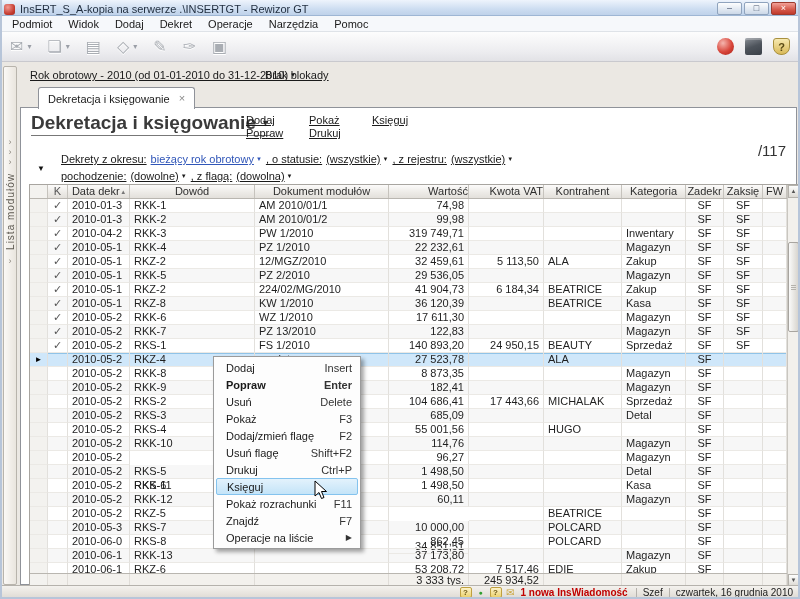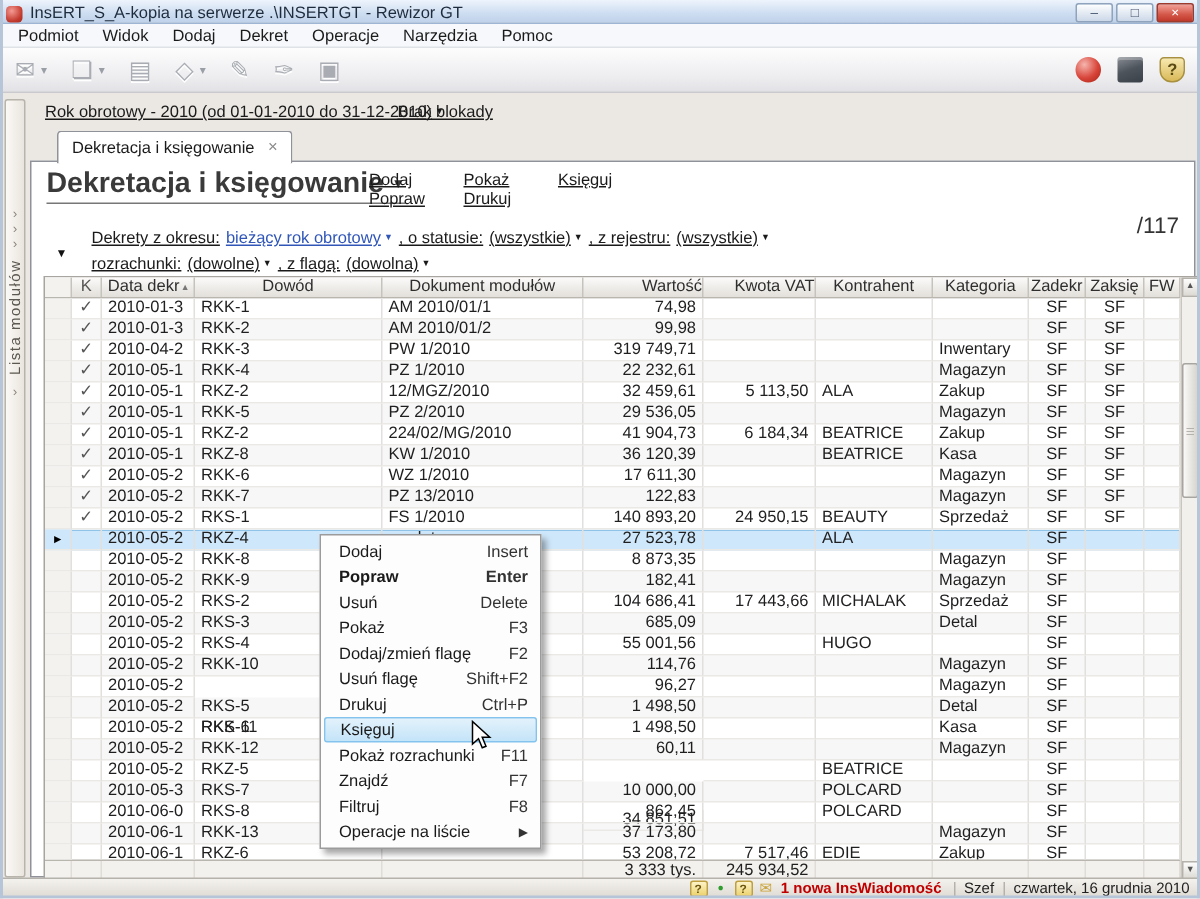--- a/index.html
+++ b/index.html
@@ -220,21 +220,21 @@
         <span class="alink">Drukuj</span>
       </div>
       <div class="acol">
         <span class="alink">Księguj</span>
       </div>
     </div>
   <div class="counter">/117</div>
   <div class="filter-toggle">▼</div>
   <div class="filters">
     <div id="fline1"><span class="fseg plain"><span class="ftext">Dekrety z okresu:</span></span><span class="fseg link-blue"><span class="ftext">bieżący rok obrotowy</span><span class="fcaret">▼</span></span><span class="fseg plain"><span class="ftext">, o statusie:</span></span><span class="fseg link"><span class="ftext">(wszystkie)</span><span class="fcaret">▼</span></span><span class="fseg plain"><span class="ftext">, z rejestru:</span></span><span class="fseg link"><span class="ftext">(wszystkie)</span><span class="fcaret">▼</span></span></div>
-    <div id="fline2"><span class="fseg plain"><span class="ftext">rozrachunki:</span></span><span class="fseg link"><span class="ftext">(dowolne)</span><span class="fcaret">▼</span></span><span class="fseg plain"><span class="ftext">, z flagą:</span></span><span class="fseg link"><span class="ftext">(dowolna)</span><span class="fcaret">▼</span></span></div>
+    <div id="fline2"><span class="fseg plain"><span class="ftext">pochodzenie:</span></span><span class="fseg link"><span class="ftext">(dowolne)</span><span class="fcaret">▼</span></span><span class="fseg plain"><span class="ftext">, z flagą:</span></span><span class="fseg link"><span class="ftext">(dowolna)</span><span class="fcaret">▼</span></span></div>
   </div>
 
   <div class="grid">
     <div style="width:757px;">
       <div class="ghead" id="ghead">
           <div class="hcell c-ind" style="width: 18px;"><span></span></div>
           <div class="hcell c-k" style="width: 20px;"><span>K</span></div>
           <div class="hcell c-data" style="width: 62px;"><span>Data dekr</span><span class="sortmark">▴</span></div>
           <div class="hcell c-dowod" style="width: 125px;"><span>Dowód</span></div>
           <div class="hcell c-dok" style="width: 134px;"><span>Dokument modułów</span></div>
@@ -698,24 +698,20 @@
     </div>
     <div class="mitem">
       <span class="mlabel">Pokaż rozrachunki</span>
       <span class="mshort">F11</span>
     </div>
     <div class="mitem">
       <span class="mlabel">Znajdź</span>
       <span class="mshort">F7</span>
     </div>
     <div class="mitem">
-      <span class="mlabel">Filtruj</span>
-      <span class="mshort">F8</span>
-    </div>
-    <div class="mitem">
       <span class="mlabel">Operacje na liście</span>
       <span class="mshort msub">▶</span>
     </div>
   </div>
 
 <div class="cursor">
   <svg width="14" height="20" viewBox="0 0 14 20">
       <path d="M1,1 L1,16 L5,12.5 L7.5,18.5 L10,17.5 L7.5,11.5 L12.5,11.5 Z" fill="#ffffff" stroke="#000000" stroke-width="1"></path>
     </svg>
 </div>

